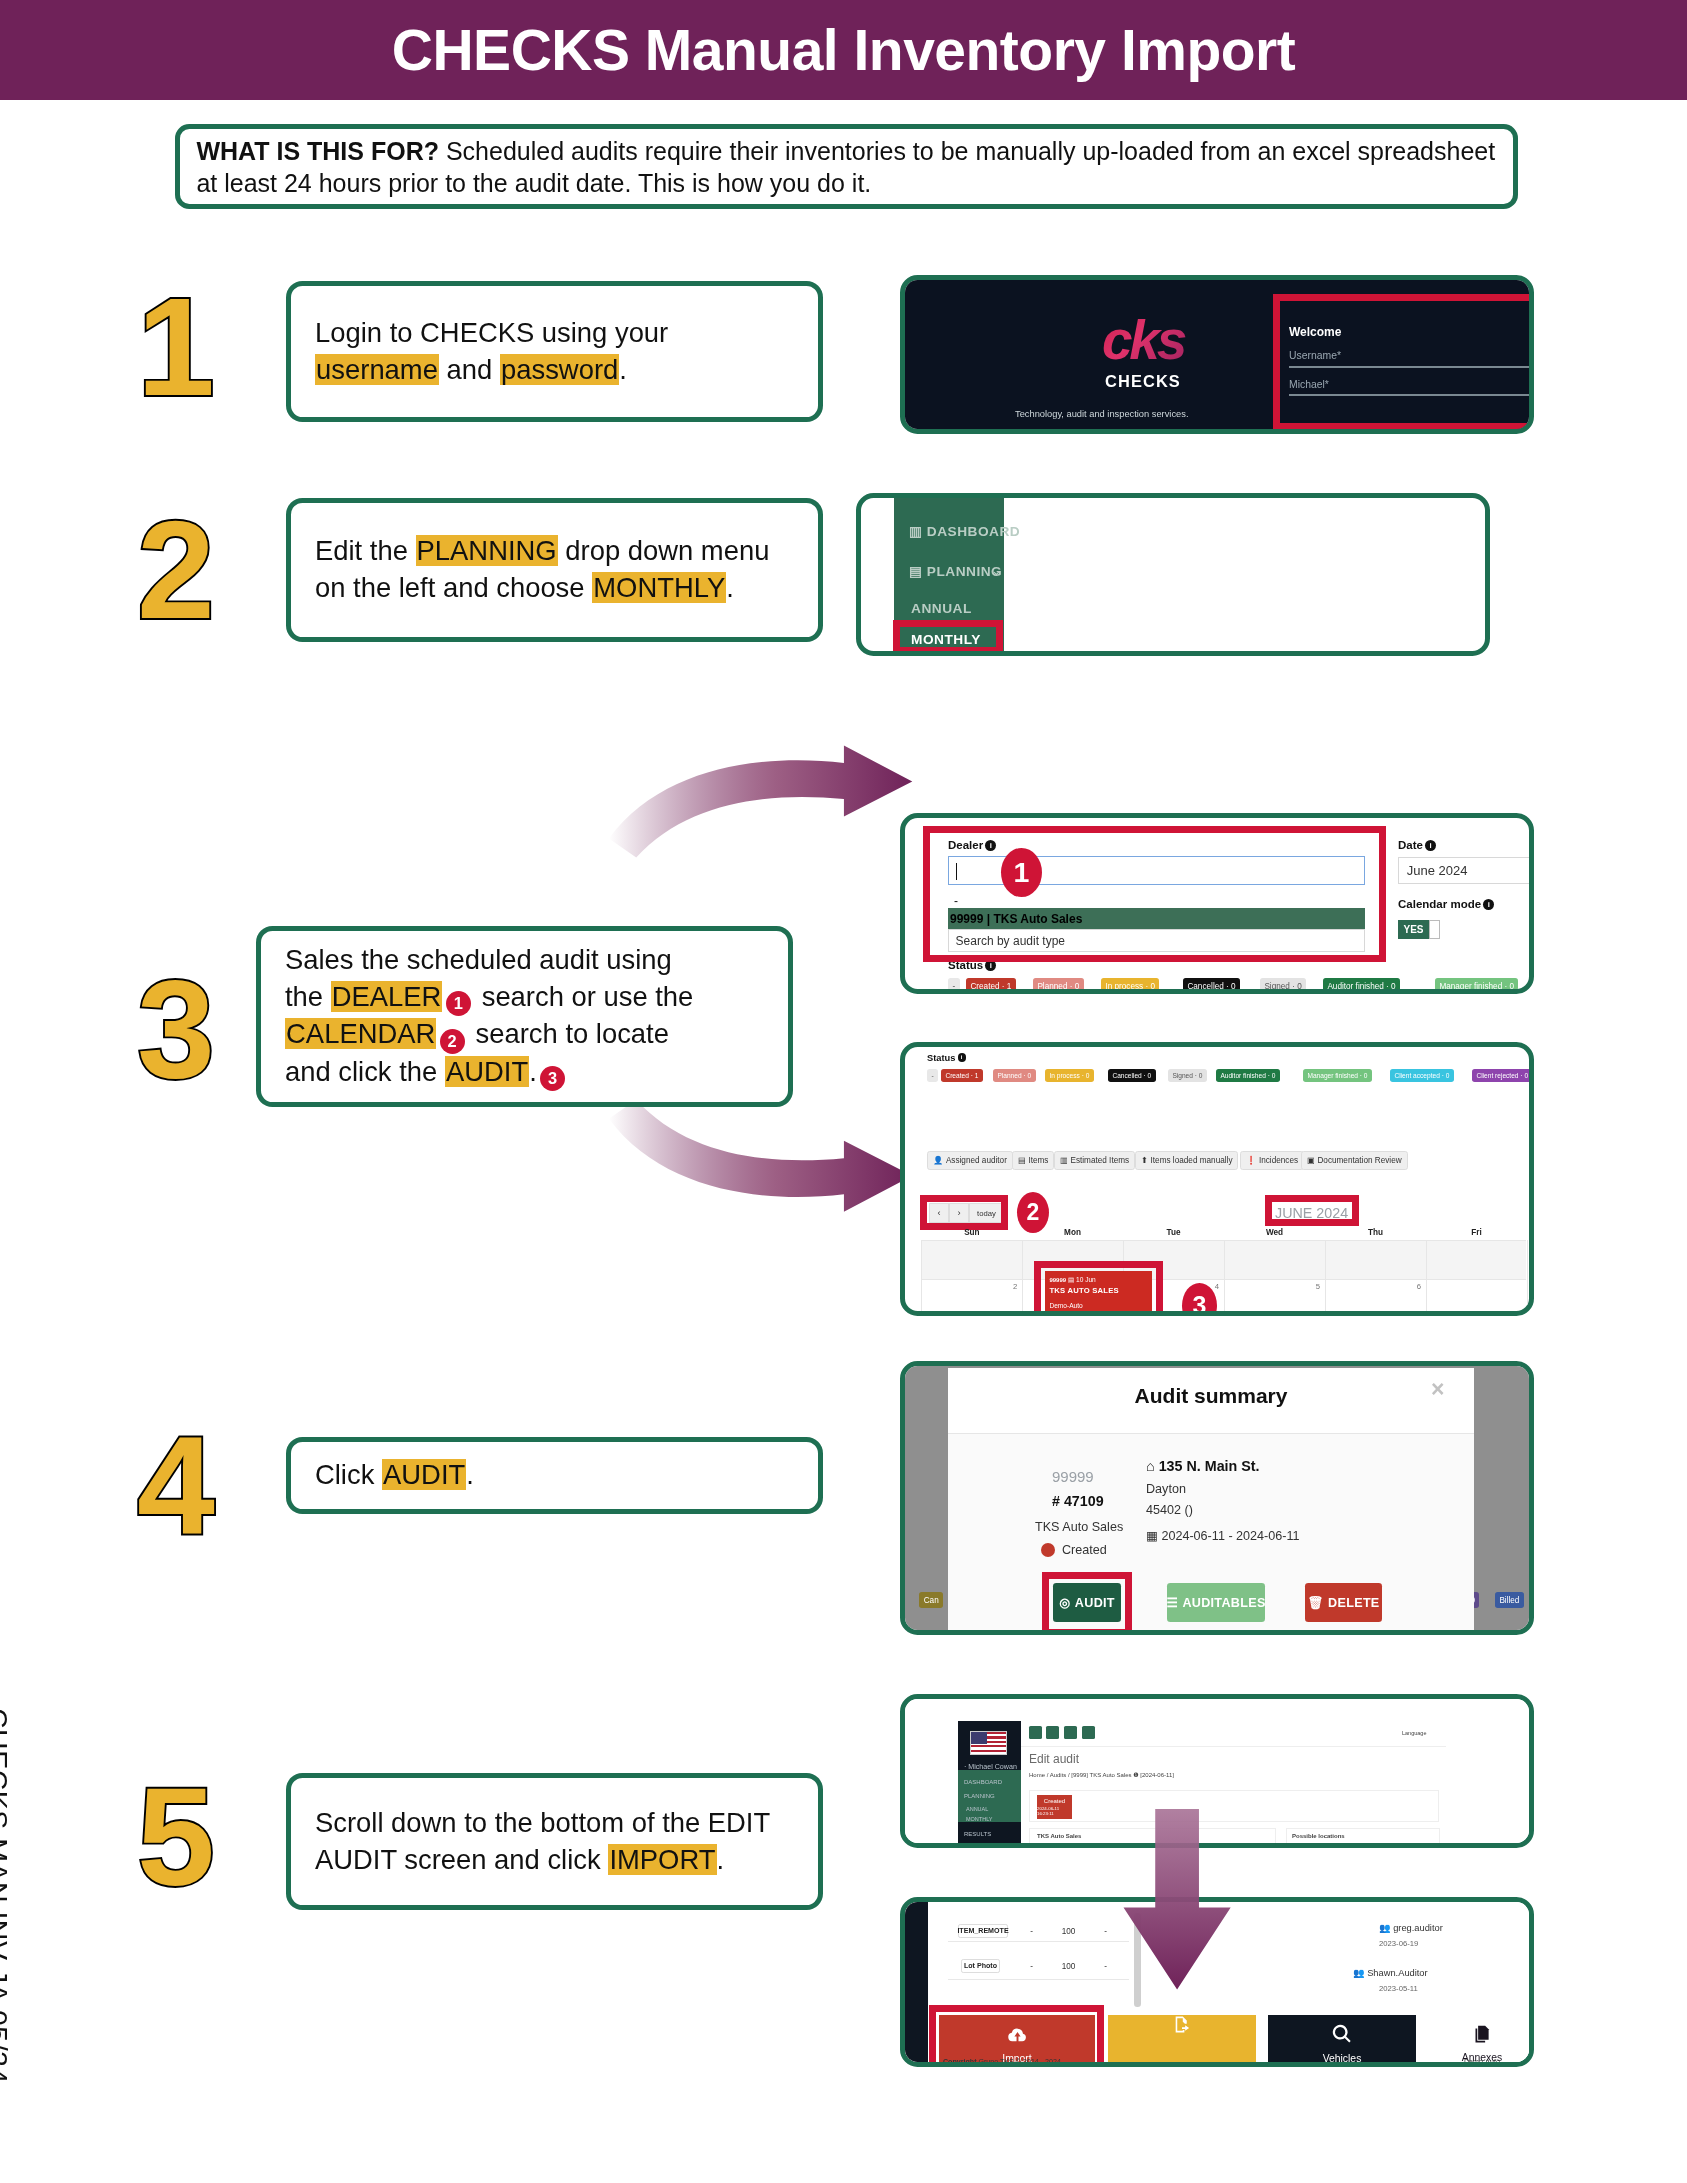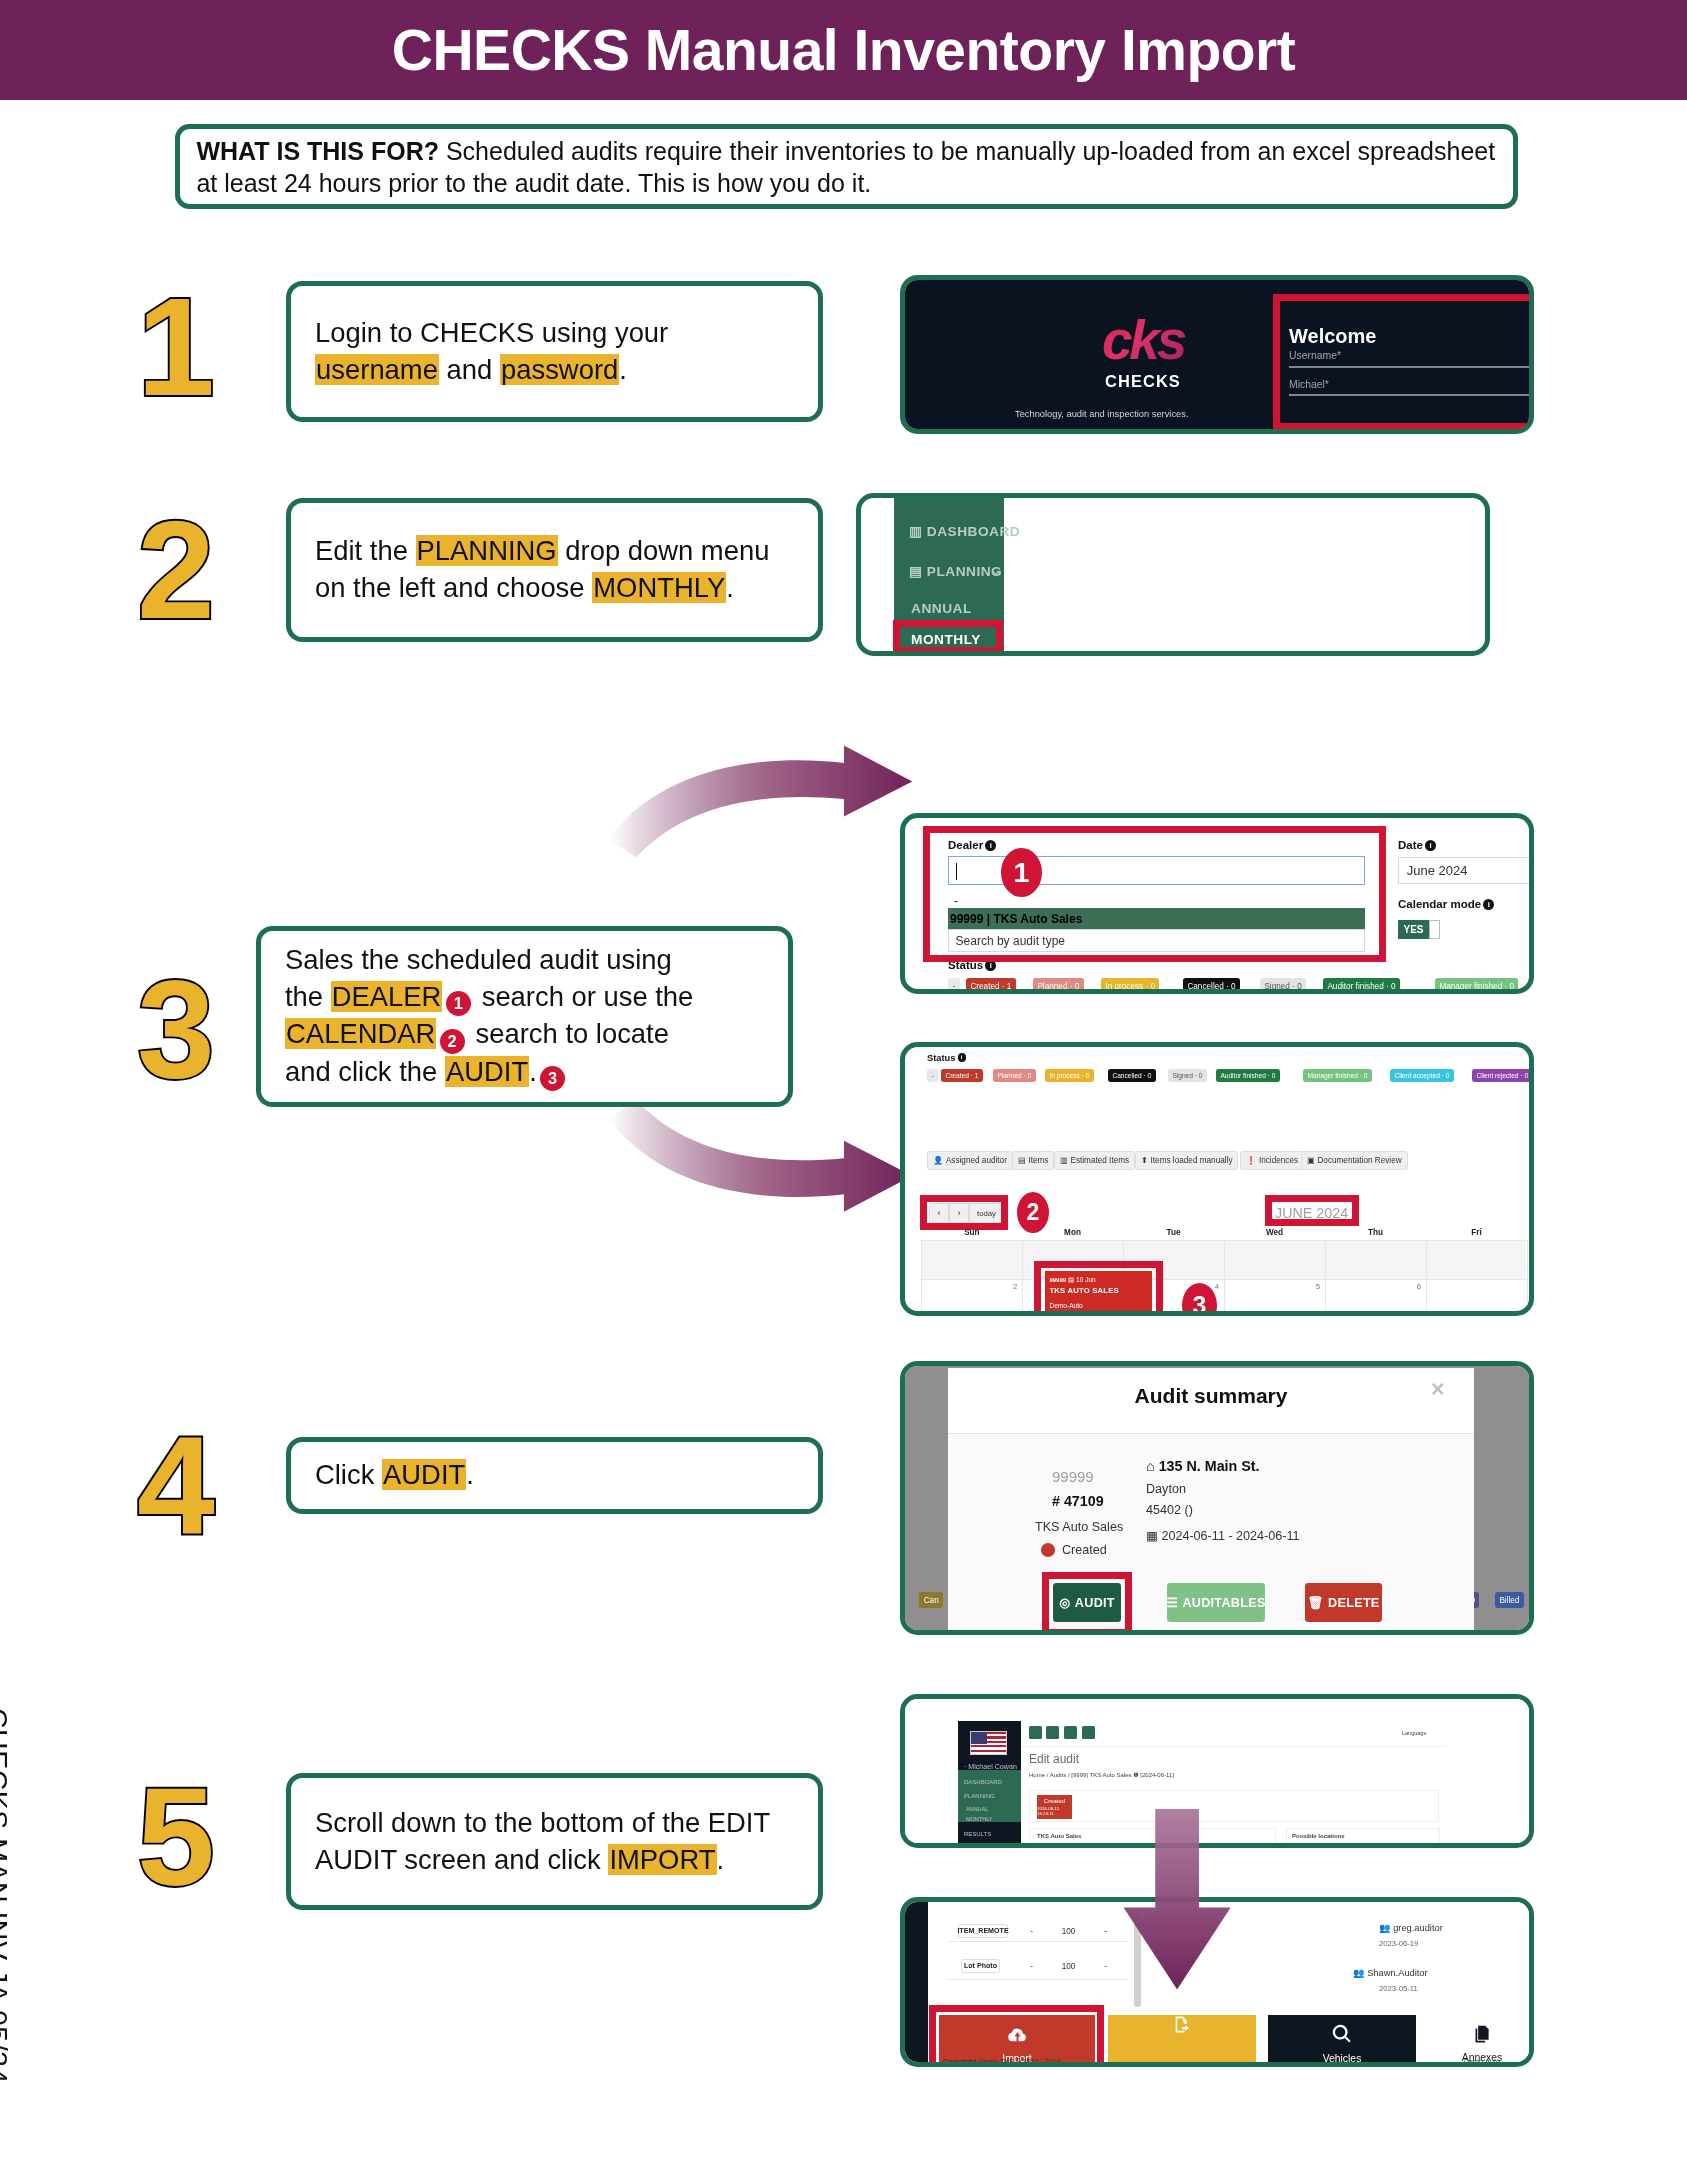--- a/index.html
+++ b/index.html
@@ -77,21 +77,21 @@
     background: linear-gradient(135deg,#c0173e 0%,#e0326b 45%,#8e1f5e 100%);
     -webkit-background-clip: text; background-clip: text; color: transparent;
     font-style: italic; letter-spacing: -3.3px;
   }
   .cks-label {
     position:absolute; left:175px; top:92px; width:126px;
     text-align:center; color:#fff; font-size:16.4px; font-weight:bold; letter-spacing:1.1px;
   }
   .login-bullets { position:absolute; left:110px; top:125px; color:#cfd8dc; font-size:9.3px; line-height:2.1; }
   .login-bullets span { display:block; }
-  .welcome { position:absolute; left:384px; top:45px; color:#fff; font-size:20px; font-weight:bold; }
+  .welcome { position:absolute; left:384px; top:45px; color:#fff; font-size:12px; font-weight:bold; }
   .fld-label { position:absolute; color:#9aa7b1; font-size:10.4px; }
   .fld-line { position:absolute; height:2.2px; background:#7a8891; }
   .login-btn {
     position:absolute; left:384px; top:146px; width:269px; height:21px;
     background:#2d6a52; color:#fff; font-size:9.3px; font-weight:bold;
     display:flex; align-items:center; justify-content:center; letter-spacing:0.5px;
   }
 
   
   .menu-green { position:absolute; left:33px; top:0; width:110px; height:100%; background:#2d6a52; }

